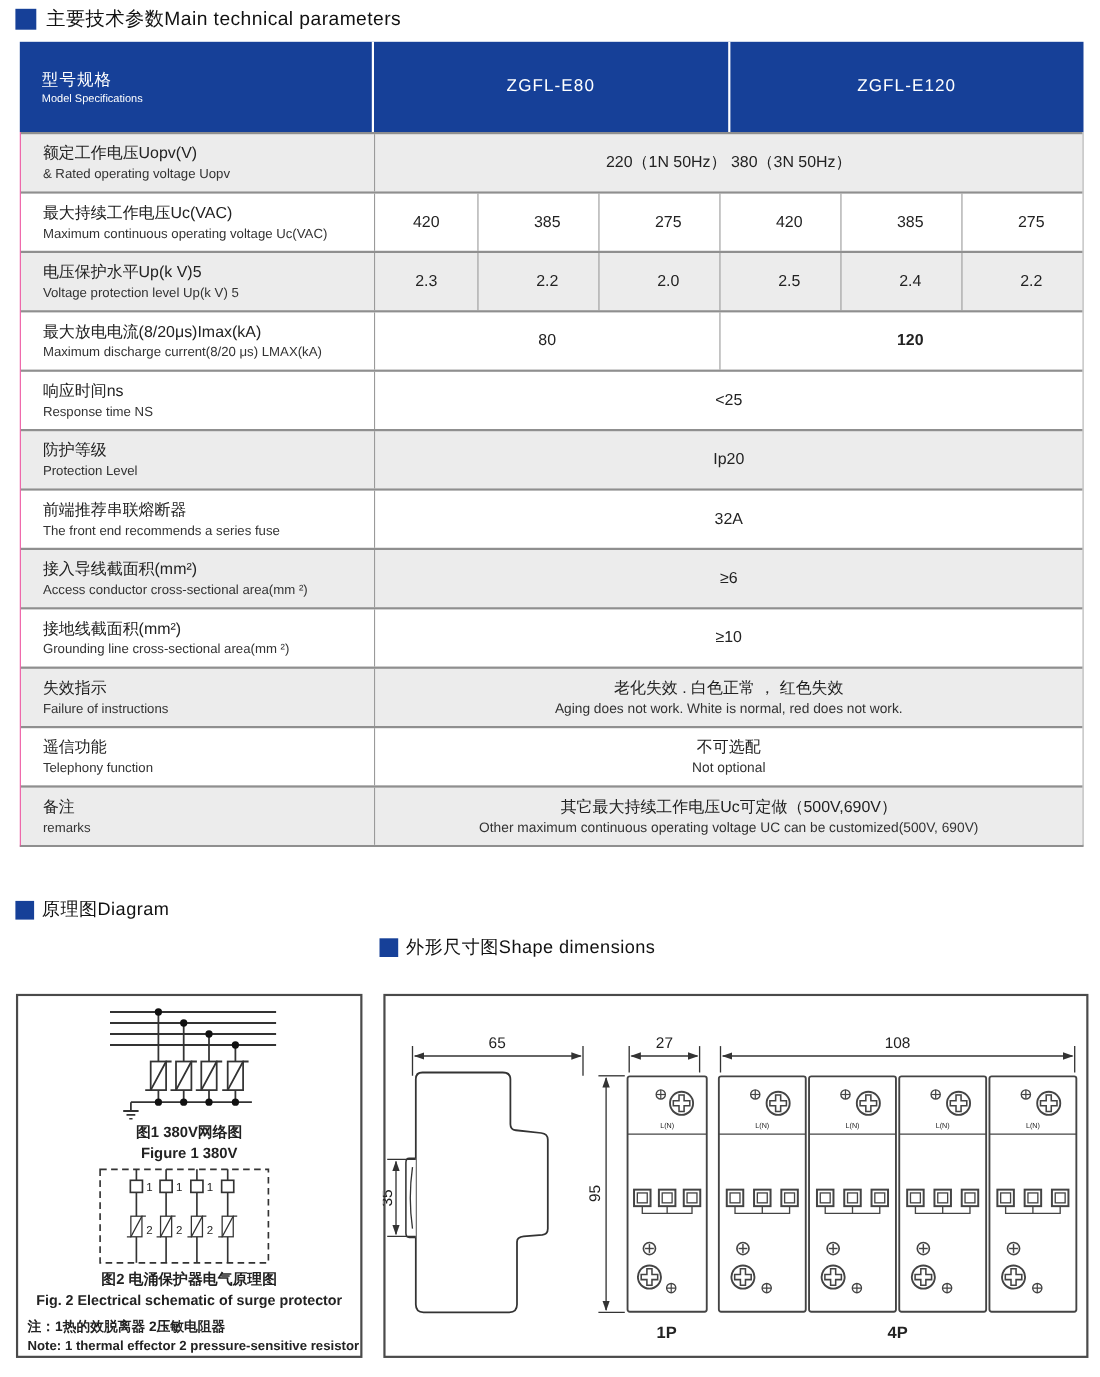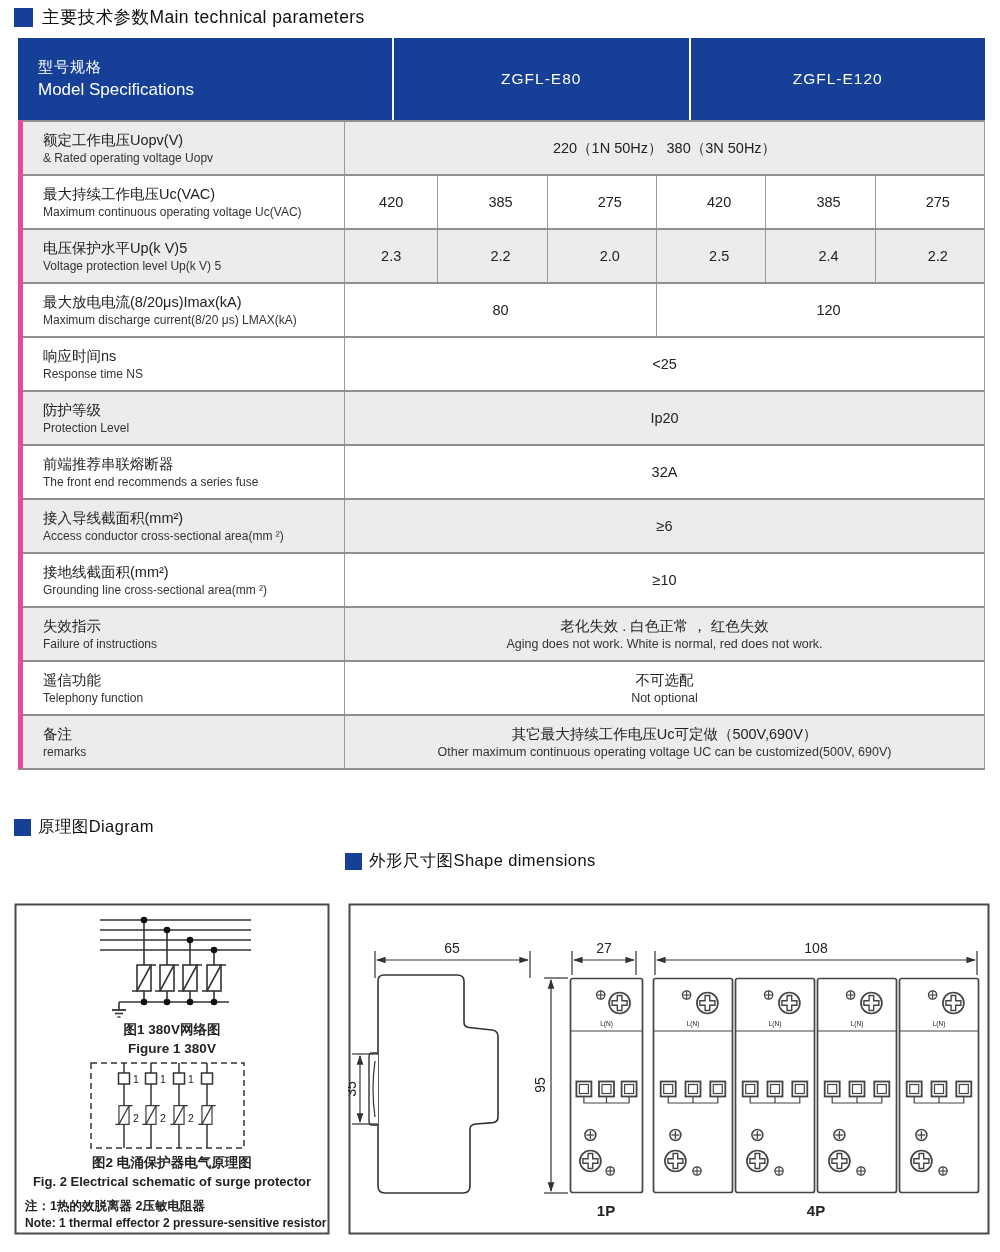--- a/index.html
+++ b/index.html
@@ -6,26 +6,26 @@
   .page{position:relative;width:1000px;height:1252px;background:#fff;overflow:hidden;
         font-family:"Liberation Sans","DejaVu Sans",sans-serif;color:#222;}
   .sec-head{position:absolute;display:flex;align-items:center;}
   .sec-sq{width:19px;height:19px;background:#164098;margin-right:9px;flex:0 0 auto;}
   .sec-sq.small{width:17px;height:17px;margin-right:7px;}
   .sec-text{font-size:17.5px;font-weight:500;color:#111;letter-spacing:.4px;white-space:nowrap;}
   .sec-text.sub{font-size:16.5px;}
 
   .table-wrap{position:absolute;left:18px;top:38px;width:967px;}
   .thead{display:flex;background:#164098;color:#fff;height:82px;}
-  .th-label{width:376px;box-sizing:border-box;padding-left:20px;display:flex;flex-direction:column;justify-content:center;border-right:2px solid #fff;}
+  .th-label{width:322px;box-sizing:border-box;padding-left:20px;display:flex;flex-direction:column;justify-content:center;border-right:2px solid #fff;}
   .th-zh{font-size:15px;letter-spacing:1px;}
-  .th-en{font-size:17px;margin-top:3px;}
+  .th-en{font-size:10px;margin-top:3px;}
   .th-model{flex:1;display:flex;align-items:center;justify-content:center;font-size:15.5px;letter-spacing:1px;}
   .th-model + .th-model{border-left:2px solid #fff;}
-  .t-body{border-left:5px solid #ec4899;border-right:1px solid #9a9a9a;border-bottom:2px solid #8f8f8f;}
+  .t-body{border-left:1px solid #ec4899;border-right:1px solid #9a9a9a;border-bottom:2px solid #8f8f8f;}
   .t-row{display:flex;min-height:52px;border-top:2px solid #8f8f8f;background:#fff;}
   .t-row.shaded{background:#ececec;}
   .t-label{width:322px;box-sizing:border-box;padding:7px 8px 7px 20px;display:flex;flex-direction:column;justify-content:center;border-right:1.5px solid #9a9a9a;}
   .rl-zh{font-size:14.5px;color:#222;line-height:19px;}
   .rl-en{font-size:12px;color:#333;line-height:15px;margin-top:1px;}
   .t-vals{flex:1;display:flex;}
   .t-cell{display:flex;flex-direction:column;align-items:center;justify-content:center;text-align:center;padding:3px 4px;box-sizing:border-box;}
   .t-cell + .t-cell{border-left:1.5px solid #9a9a9a;padding-left:20px;}
   .cl-zh{font-size:14.5px;color:#222;line-height:19px;}
   .cl-en{font-size:12.5px;color:#333;line-height:16px;}
@@ -118,21 +118,21 @@
         </div>
         <div class="t-row">
           <div class="t-label">
             <div class="rl-zh">最大放电电流(8/20μs)Imax(kA)</div>
             <div class="rl-en">Maximum discharge current(8/20 μs) LMAX(kA)</div>
           </div>
           <div class="t-vals">
             <div class="t-cell" style="flex: 3 1 0px;">
               <div class="cl-zh">80</div>
             </div>
-            <div class="t-cell" style="flex: 3 1 0px;">
+            <div class="t-cell" style="flex: 3 1 0px; font-weight: bold;">
               <div class="cl-zh">120</div>
             </div>
           </div>
         </div>
         <div class="t-row">
           <div class="t-label">
             <div class="rl-zh">响应时间ns</div>
             <div class="rl-en">Response time NS</div>
           </div>
           <div class="t-vals">

